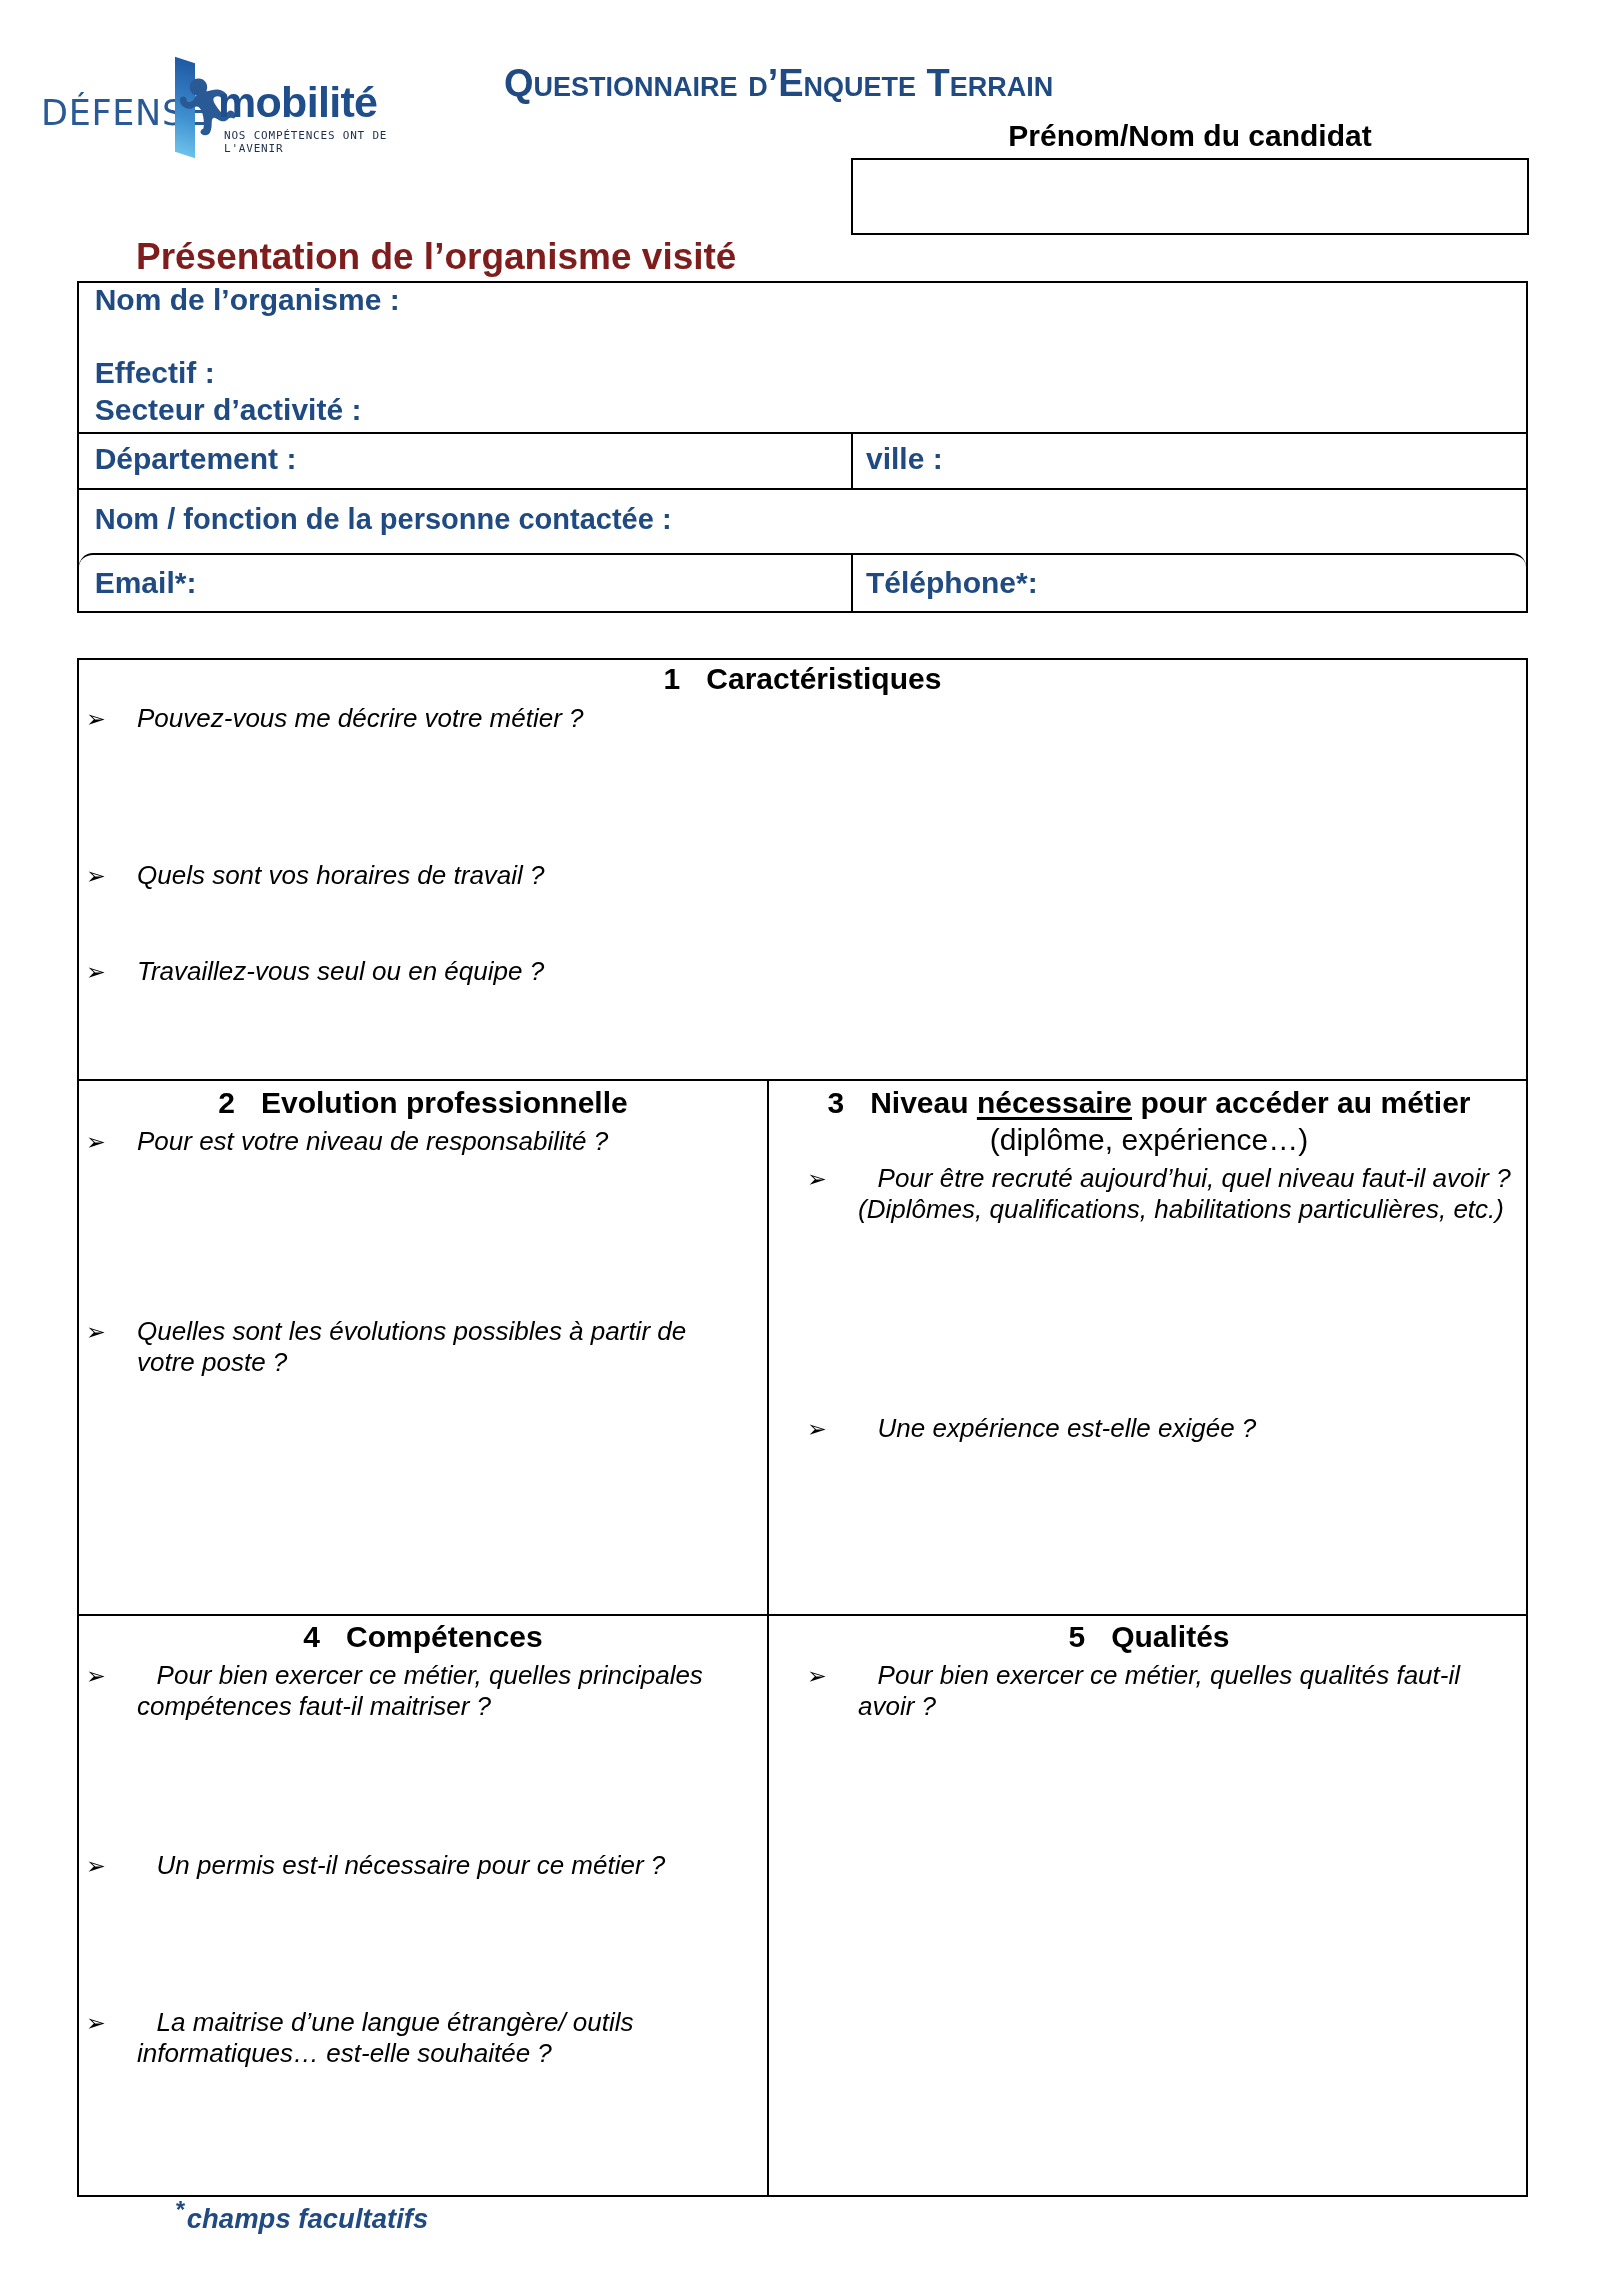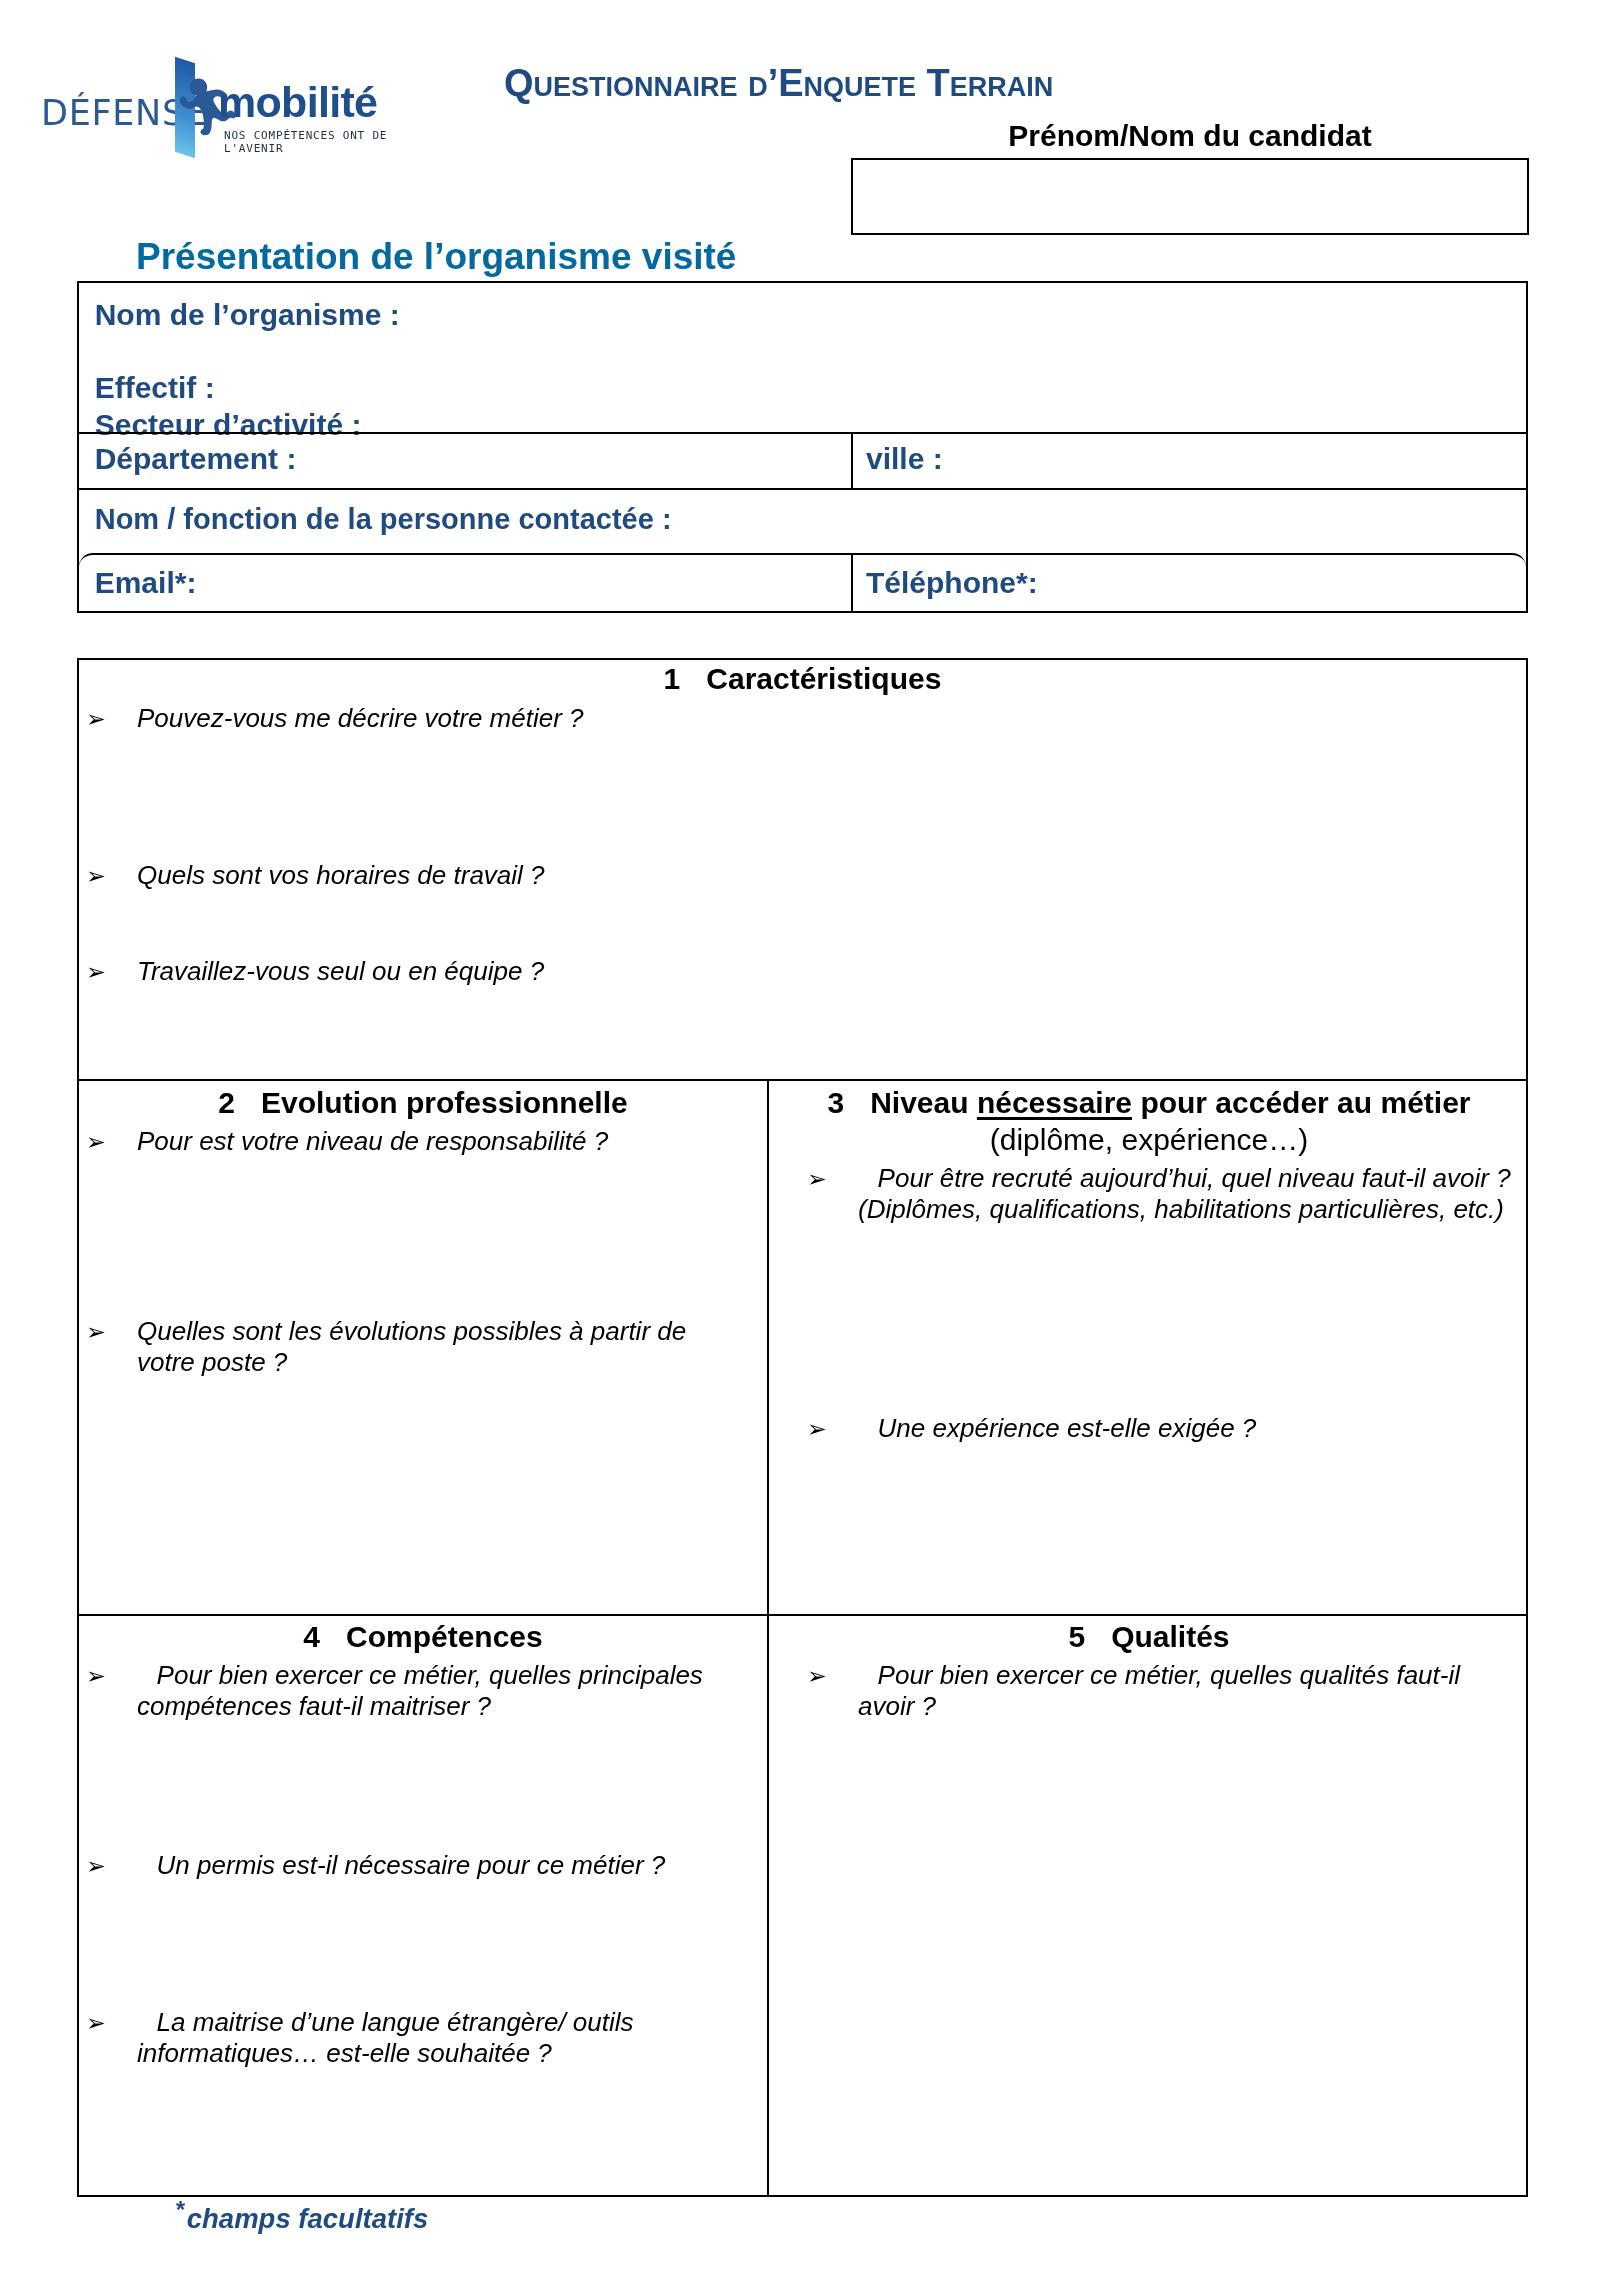--- a/index.html
+++ b/index.html
@@ -22,21 +22,21 @@
 
     
     #doc-title { left: 504px; top: 62px; font-size: 38px; font-weight: bold; color: #1F4A82;
                  font-variant: small-caps; letter-spacing: 0; white-space: nowrap; }
 
     #candidate-label { left: 851px; top: 119px; width: 678px; text-align: center;
                        font-size: 30px; font-weight: bold; white-space: nowrap; }
     #candidate-box { left: 851px; top: 158px; width: 678px; height: 77px;
                      border: 2.6px solid #000; box-sizing: border-box; }
 
-    #org-heading { left: 136px; top: 236px; font-size: 37px; font-weight: bold; color: #0369a1; white-space: nowrap; }
+    #org-heading { left: 136px; top: 236px; font-size: 37px; font-weight: bold; color: #7f1d1d; white-space: nowrap; }
 
     
     #org-table { left: 77px; top: 281px; width: 1451px; height: 332px;
                  border: 2.6px solid #000; box-sizing: border-box; }
     .org-row { position: absolute; left: 0; right: 0; box-sizing: border-box; }
     .org-row.line { border-top: 2.6px solid #000; }
     .org-label { position: absolute; font-size: 30px; font-weight: bold; color: #1F4A82; white-space: nowrap; }
     .org-vdiv { position: absolute; top: 0; bottom: 0; left: 772px; border-left: 2px solid #000; }
 
     
@@ -67,21 +67,21 @@
 </div>
 
 <div id="doc-title" class="abs">Questionnaire d’Enquete Terrain</div>
 
 <div id="candidate-label" class="abs">Prénom/Nom du candidat</div>
 <div id="candidate-box" class="abs"></div>
 
 <div id="org-heading" class="abs">Présentation de l’organisme visité</div>
 
 <div id="org-table" class="abs">
-  <div class="org-row" style="top:15px; height:149px;">
+  <div class="org-row" style="top:0; height:149px;">
     <span class="org-label" style="left:15.7px; top:0px;">Nom de l’organisme :</span>
     <span class="org-label" style="left:15.7px; top:73px;">Effectif :</span>
     <span class="org-label" style="left:15.7px; top:110px;">Secteur d’activité :</span>
   </div>
   <div class="org-row line" style="top:149px; height:56px;">
     <span class="org-label" style="left:15.7px; top:7.9px;">Département :</span>
     <div class="org-vdiv"></div>
     <span class="org-label" style="left:787px; top:7.9px;">ville :</span>
   </div>
   <div class="org-row line" style="top:205px; height:65px;">

